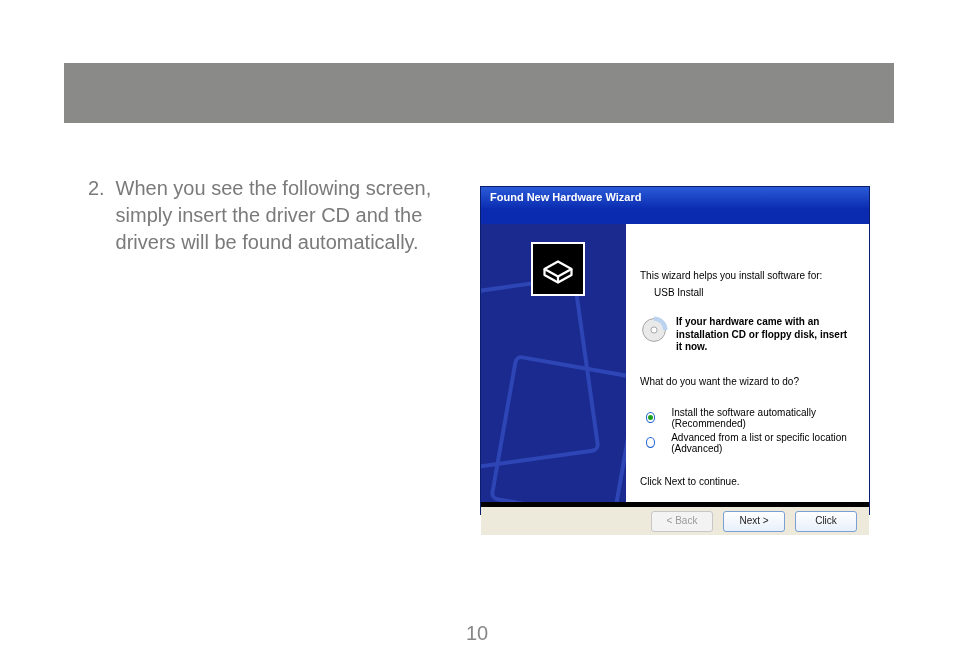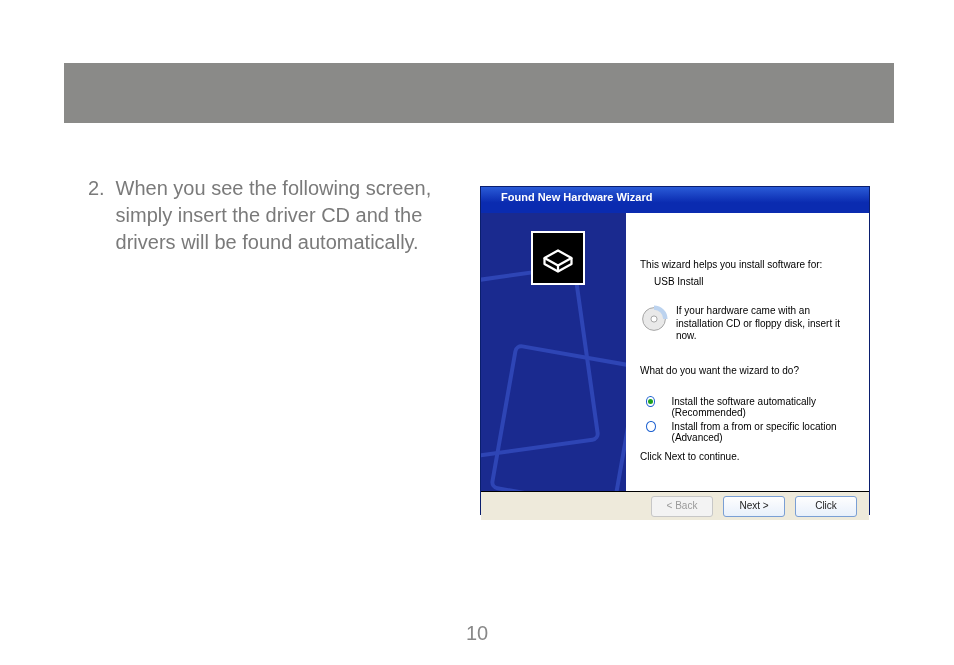--- a/index.html
+++ b/index.html
@@ -9,50 +9,50 @@
   .instruction{position:absolute;left:88px;top:175px;width:350px;
     font-size:20px;line-height:1.35;color:#7a7a7a;font-weight:300}
   .instruction .num{display:inline-block;width:22px}
   .instruction .body{display:inline-block;vertical-align:top;width:320px}
   .page-num{position:absolute;left:0;right:0;top:622px;text-align:center;
     font-size:20px;color:#888}
   
   .wiz{position:absolute;left:480px;top:186px;width:388px;height:327px;
     border:1px solid #0a1e6e;background:#fff;font-family:Tahoma,Arial,sans-serif;
     font-size:10px;color:#000}
-  .wiz .titlebar{height:26px;background:linear-gradient(#2a5bd7,#0a2bb0 60%,#0a2bb0);
-    color:#fff;font-weight:bold;font-size:11px;line-height:21px;padding-left:20px}
+  .wiz .titlebar{height:37px;background:linear-gradient(#2a5bd7,#0a2bb0 60%,#0a2bb0);
+    color:#fff;font-weight:bold;font-size:11px;line-height:21px;padding-left:9px}
   .wiz .main{display:flex;height:278px}
   .wiz .side{width:145px;background:#1a2a8f;position:relative;overflow:hidden}
   .wiz .side .shapes{position:absolute;inset:0}
   .wiz .side .sh{position:absolute;border:4px solid #2e45b5}
   .wiz .side .sh1{left:-30px;top:60px;width:130px;height:170px;border-radius:8px;
     transform:rotate(-8deg)}
   .wiz .side .sh2{left:20px;top:140px;width:120px;height:140px;border-radius:8px;
     transform:rotate(10deg)}
   .wiz .iconbox{position:absolute;left:50px;top:18px;width:50px;height:50px;
     background:#000;border:2px solid #fff;display:flex;align-items:center;
     justify-content:center}
   .wiz .iconbox svg{width:36px;height:36px}
   .wiz .content{flex:1;padding:14px 14px 0 14px;position:relative}
   .wiz .intro{margin:32px 0 6px 0}
   .wiz .device{margin:6px 0 18px 14px}
   .wiz .cdrow{display:flex;align-items:flex-start;gap:8px;margin-bottom:22px}
   .wiz .cdrow .cd-icon{width:28px;height:28px;flex:0 0 28px}
-  .wiz .cdrow .cd-text{font-weight:normal;line-height:1.25}
+  .wiz .cdrow .cd-text{font-weight:bold;line-height:1.25}
   .wiz .prompt{margin-bottom:20px}
   .wiz .opts{margin-left:6px}
-  .wiz .opt{display:flex;gap:16px;margin:3px 0}
+  .wiz .opt{display:flex;align-items:center;gap:16px;margin:3px 0}
   .wiz .radio{width:11px;height:11px;border:1px solid #1a5fd0;border-radius:50%;
     box-sizing:border-box;display:inline-flex;align-items:center;justify-content:center;
     background:#fff}
   .wiz .radio.checked::after{content:"";width:5px;height:5px;border-radius:50%;
     background:#1ea01e}
-  .wiz .next-note{margin-top:8px}
-  .wiz .footer{height:28px;border-top:1px solid #000000;background:#eeeadb;
+  .wiz .next-note{margin-top:22px}
+  .wiz .footer{height:28px;border-top:5px solid #000000;background:#eeeadb;
     display:flex;justify-content:flex-end;align-items:center;gap:10px;
     padding-right:12px}
   .wiz .btn{min-width:60px;height:19px;border:1px solid #7a9fd4;border-radius:3px;
     background:linear-gradient(#fefefe,#e8f0fb);font-size:10px;line-height:17px;
     text-align:center;color:#222}
   .wiz .btn.disabled{color:#9a9a9a;border-color:#c7c7c7;background:#f3f3f3}
 </style>
 </head>
 <body>
 
@@ -95,21 +95,21 @@
         <div class="cd-text">If your hardware came with an installation CD or floppy disk, insert it now.</div>
       </div>
       <div class="prompt">What do you want the wizard to do?</div>
       <div class="opts">
         <div class="opt">
           <span class="radio checked"></span>
           <span>Install the software automatically (Recommended)</span>
         </div>
         <div class="opt">
           <span class="radio"></span>
-          <span>Install from a from or specific location (Advanced)</span>
+          <span>Advanced from a list or specific location (Advanced)</span>
         </div>
       </div>
       <div class="next-note">Click Next to continue.</div>
     </div>
   </div>
   <div class="footer">
     <div class="btn disabled">&lt; Back</div>
     <div class="btn">Next &gt;</div>
     <div class="btn">Click</div>
   </div>

